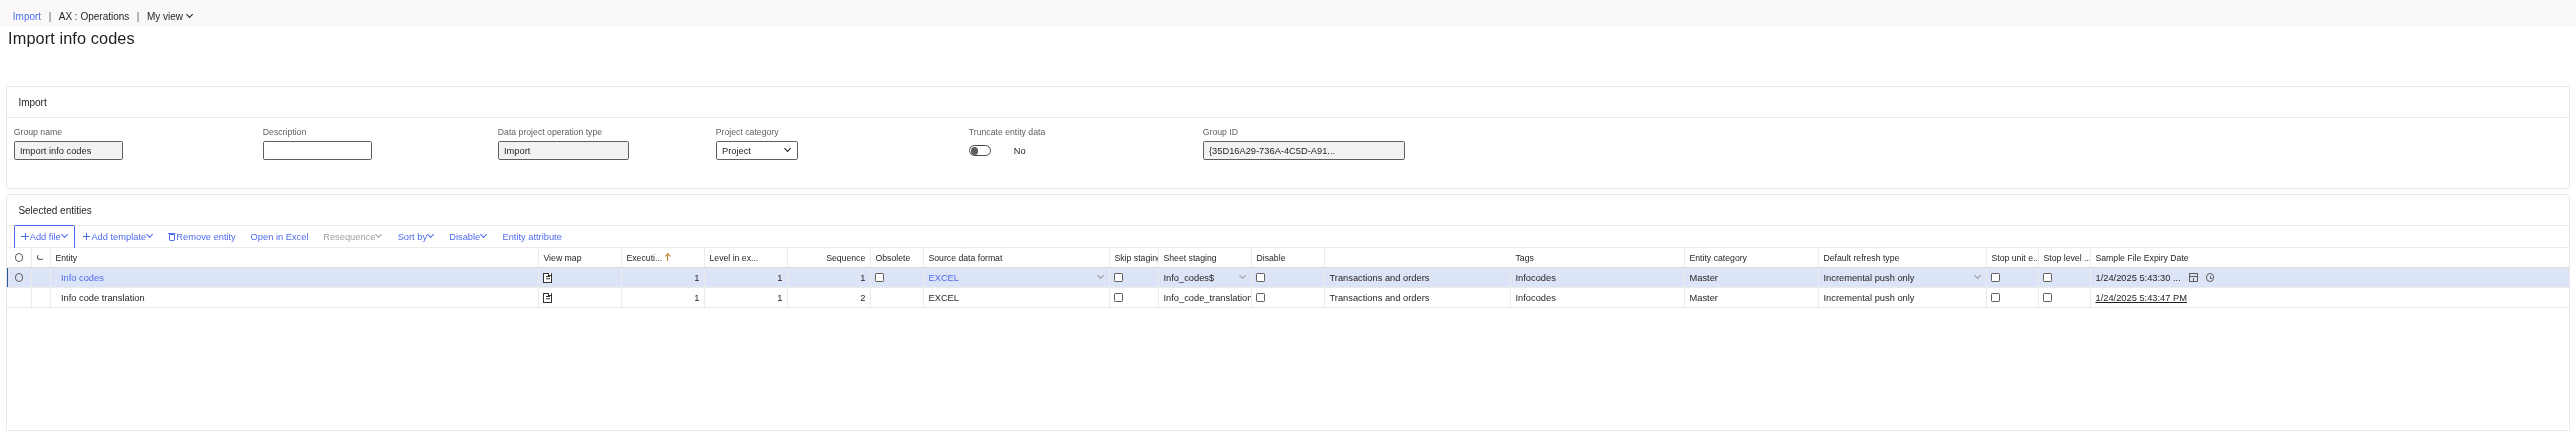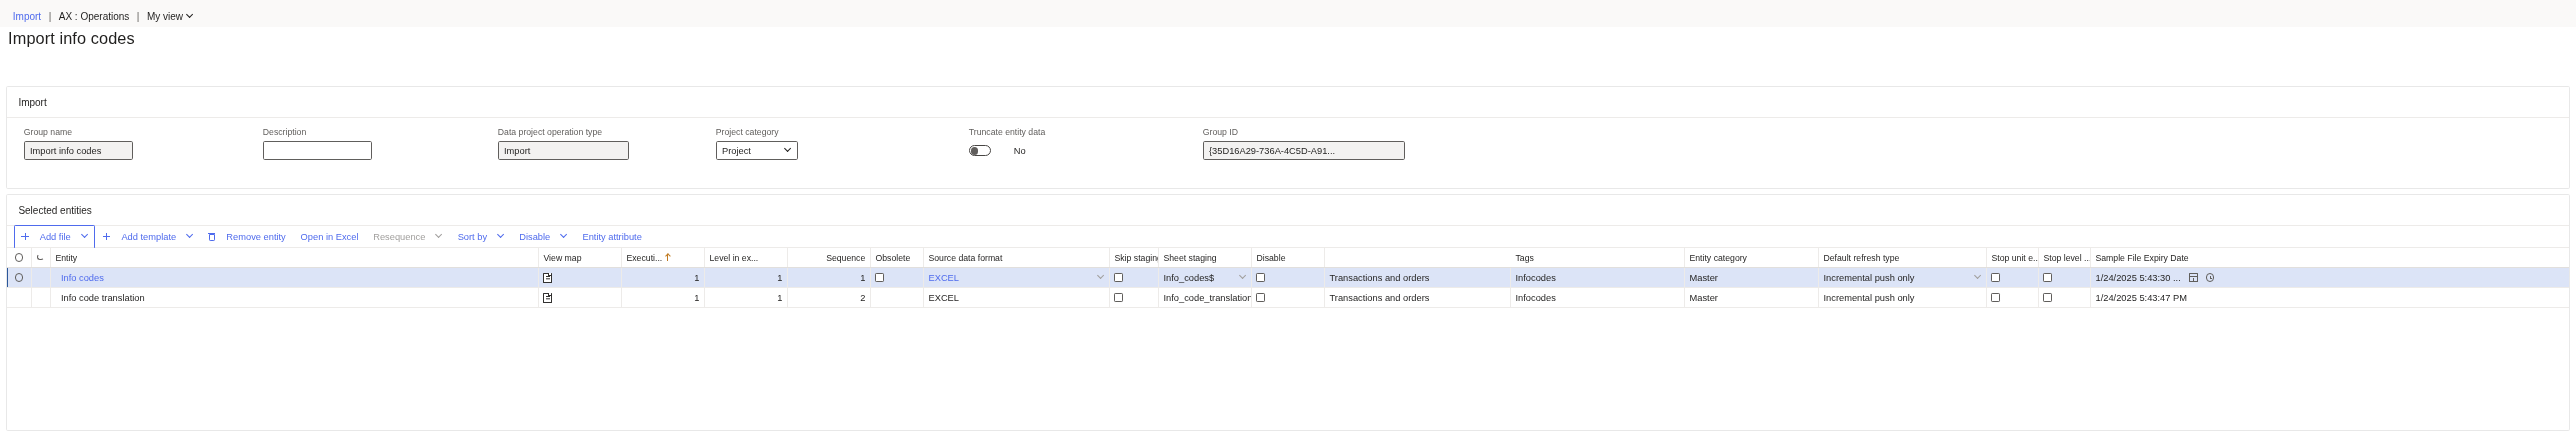--- a/index.html
+++ b/index.html
@@ -191,21 +191,21 @@
     display: flex;
     align-items: center;
     padding-left: 7px;
     gap: 0px;
     box-sizing: border-box;
     border-bottom: 0.6px solid #edebe9;
   }
   .tb-btn {
     display: inline-flex;
     align-items: center;
-    gap: 11px;
+    gap: 1px;
     height: 24px;
     padding: 0 6.4px;
     font-size: 9.3px;
     color: #4f6bed;
     white-space: nowrap;
     cursor: pointer;
     border: 0.6px solid transparent;
     border-radius: 1.2px;
     box-sizing: border-box;
   }
@@ -451,21 +451,21 @@
       <span class="chev"></span>
     </span>
   </div>
 
   <div class="page-title">Import info codes</div>
 
   <div class="card" id="card-import">
     <div class="card-header">Import</div>
     <div class="card-body">
 
-      <div class="field" style="left:17px; width:109px;">
+      <div class="field" style="left:7px; width:109px;">
         <div class="field-label">Group name</div>
         <div class="input readonly">
           <span class="val">Import info codes</span>
         </div>
       </div>
 
       <div class="field" style="left:256px; width:109px;">
         <div class="field-label">Description</div>
         <div class="input">
           <span class="val"></span>
@@ -653,20 +653,20 @@
         <div class="cell" style="width:186px;">Transactions and orders</div>
         <div class="cell" style="width:174px;">Infocodes</div>
         <div class="cell" style="width:134px;">Master</div>
         <div class="cell" style="width:168px;">Incremental push only</div>
         <div class="cell" style="width:52px;">
           <span class="chk"></span>
         </div>
         <div class="cell" style="width:52px;">
           <span class="chk"></span>
         </div>
-        <div class="cell nb" style="width:250px;">1/24/2025 5:43:47 PM</div>
+        <div class="cell nb" style="width:250px;text-decoration:underline;">1/24/2025 5:43:47 PM</div>
       </div>
 
     </div>
   </div>
 
 </div>
 
 
 </body></html>

